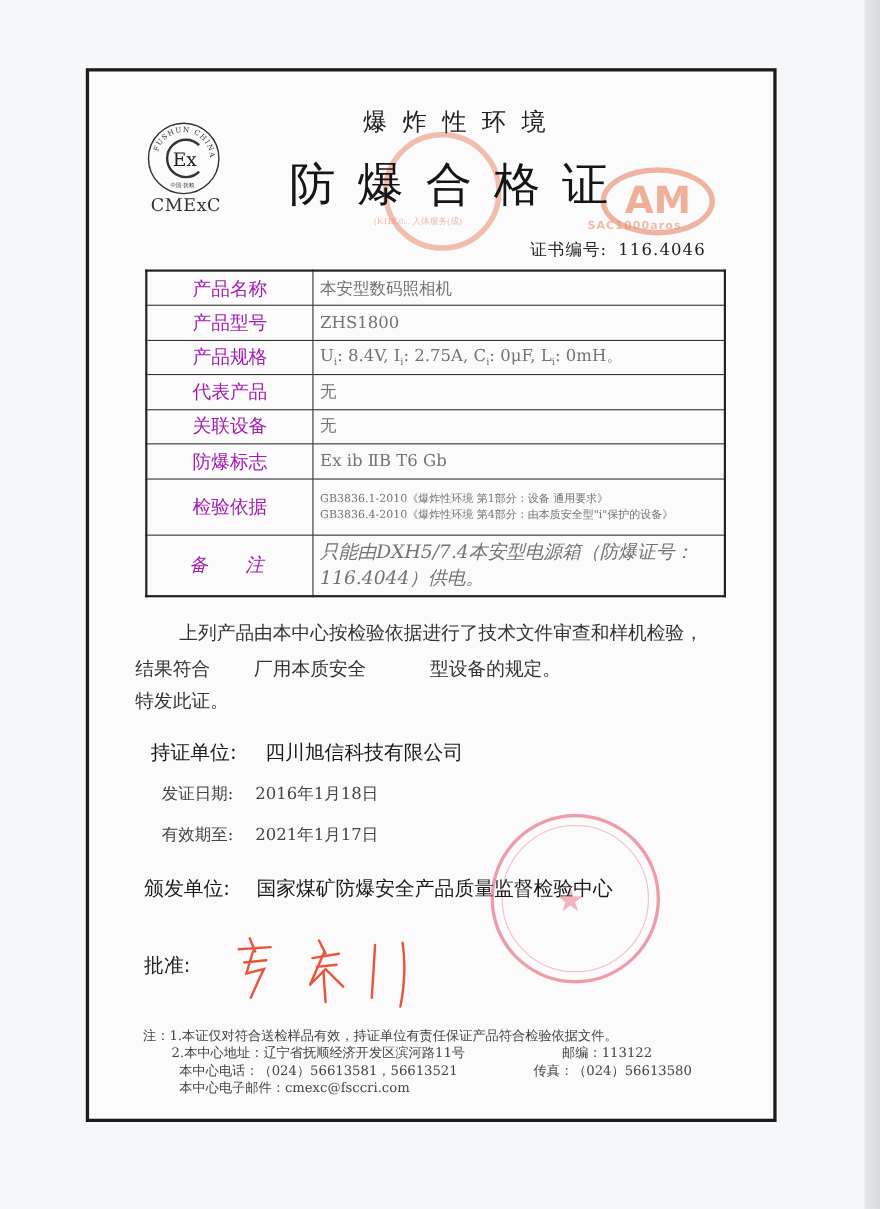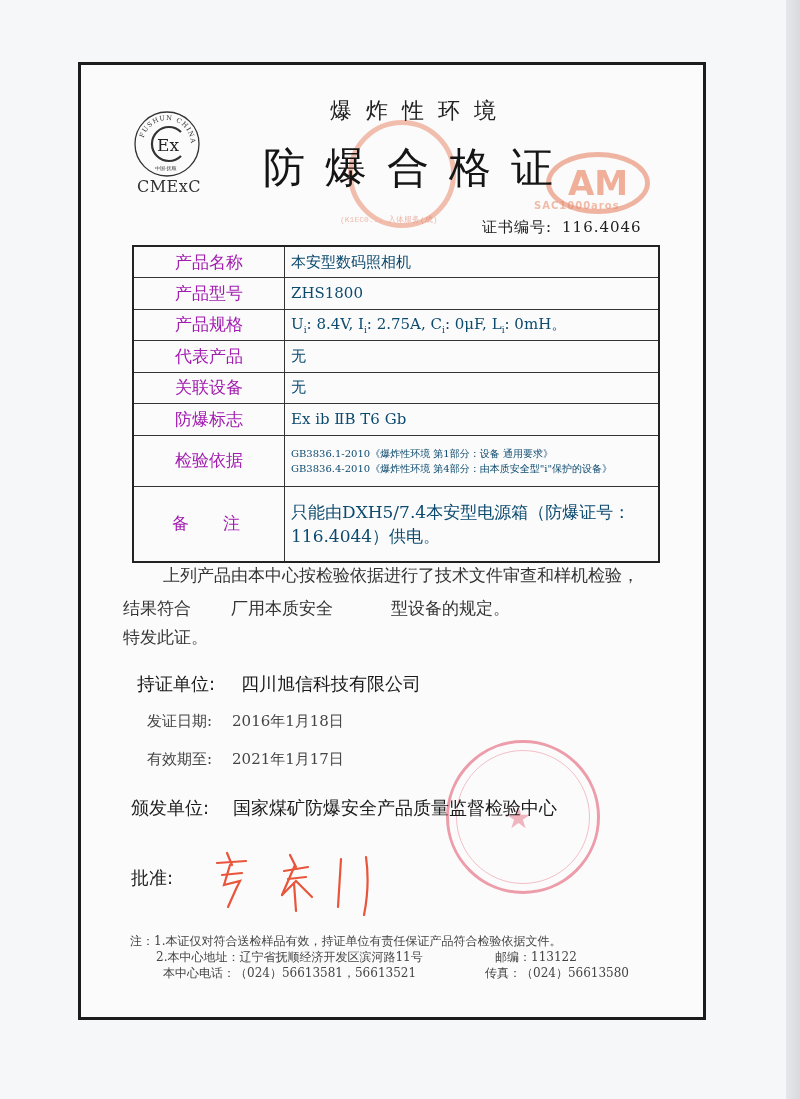--- a/index.html
+++ b/index.html
@@ -31,36 +31,36 @@
     left: 348px; top: 120px; width: 108px; height: 108px; border-radius: 50%;
     border: 5px solid rgba(233, 140, 110, 0.55); box-sizing: border-box;
   }
   .stamp-am {
     left: 546px; top: 152px; width: 104px; height: 62px; border-radius: 50%;
     border: 5px solid rgba(232, 134, 100, 0.6); box-sizing: border-box;
     color: rgba(232, 134, 100, 0.65); font-family: "DejaVu Sans", sans-serif;
     font-size: 34px; font-weight: bold; text-align: center; line-height: 52px;
   }
   .stamp-am-sub { left: 534px; top: 200px; width: 130px; font-family: "DejaVu Sans", sans-serif; font-size: 10px; font-weight: bold; color: rgba(232, 134, 100, 0.55); letter-spacing: 1px; }
-  .stamp-left-sub { left: 340px; top: 214px; width: 150px; font-family: Liberation Mono, monospace; font-size: 8px; color: rgba(225, 120, 90, 0.5); }
+  .stamp-left-sub { left: 340px; top: 196px; width: 150px; font-family: Liberation Serif, serif; font-size: 8px; color: rgba(225, 120, 90, 0.5); }
 
   .cert-no { left: 482px; top: 218px; font-size: 15px; color: #222; }
   .cert-no span { margin-left: 10px; letter-spacing: 1px; }
 
   
   .info-table {
     position: absolute; left: 132px; top: 245px; width: 528px;
     border-collapse: collapse; border: 2px solid #222;
   }
   .info-table td { border: 1px solid #333; padding: 0 6px; vertical-align: middle; }
   .info-table td.label { width: 110px; text-align: center; font-family: "DejaVu Sans", sans-serif; font-size: 17px; color: #a21caf; }
-  .info-table td.value { font-size: 15px; color: #0c4a6e; }
+  .info-table td.value { font-size: 15px; color: #737373; }
   .info-table tr { height: 31.5px; }
   .info-table tr.basis { height: 51px; }
-  .info-table tr.remarks { height: 76px; }
+  .info-table tr.remarks { height: 56px; font-style: italic; }
   .info-table td.value.small { font-size: 10px; line-height: 15px; }
   .info-table td.value.large { font-size: 17px; line-height: 24px; }
   .label-spaced { letter-spacing: 34px; padding-left: 34px !important; }
   sub { font-size: 9px; }
 
   .para { left: 123px; font-size: 17px; color: #333; }
   .p1 { top: 564px; text-indent: 40px; }
   .p2 { top: 597px; }
   .p2 .gap { display: inline-block; width: 40px; }
   .p2 .gap2 { display: inline-block; width: 58px; }
@@ -87,21 +87,21 @@
   }
   .seal-star { left: 505px; top: 800px; font-size: 30px; color: rgba(226, 78, 100, 0.4); }
 
   .approve-label { left: 131px; top: 866px; font-family: "DejaVu Sans", sans-serif; font-size: 18px; color: #222; }
   .signature { left: 200px; top: 845px; width: 170px; height: 80px; }
 
   .notes { left: 130px; top: 933px; font-size: 12px; color: #444; line-height: 16px; }
   .notes .row { white-space: nowrap; }
   .notes .indent { padding-left: 26px; }
   .notes .indent2 { padding-left: 33px; }
-  .notes .right1 { position: absolute; left: 353px; padding-left: 12px; }
+  .notes .right1 { position: absolute; left: 369px; padding-left: 12px; }
   .notes .right2 { position: absolute; left: 355px; }
 </style>
 </head>
 <body>
 
 <div class="page-edge"></div>
 
 <div class="frame"></div>
 
 <svg class="abs logo" viewBox="0 0 68 68">
@@ -209,13 +209,14 @@
       <path d="M94 38 L96 66"></path>
     <path d="M141 14 L138 62"></path>
     <path d="M166 12 Q170 40 164 70"></path>
   </g>
 </svg>
 
 <div class="abs notes">
   <div class="row">注：1.本证仅对符合送检样品有效，持证单位有责任保证产品符合检验依据文件。</div>
   <div class="row indent" style="position:relative"><span>2.本中心地址：辽宁省抚顺经济开发区滨河路11号</span><span class="right1">邮编：113122</span></div>
   <div class="row indent2" style="position:relative"><span>本中心电话：（024）56613581，56613521</span><span class="right2">传真：（024）56613580</span></div>
+  <div class="row indent2">本中心电子邮件：cmexc@fsccri.com</div>
 </div>
 
 </body></html>

